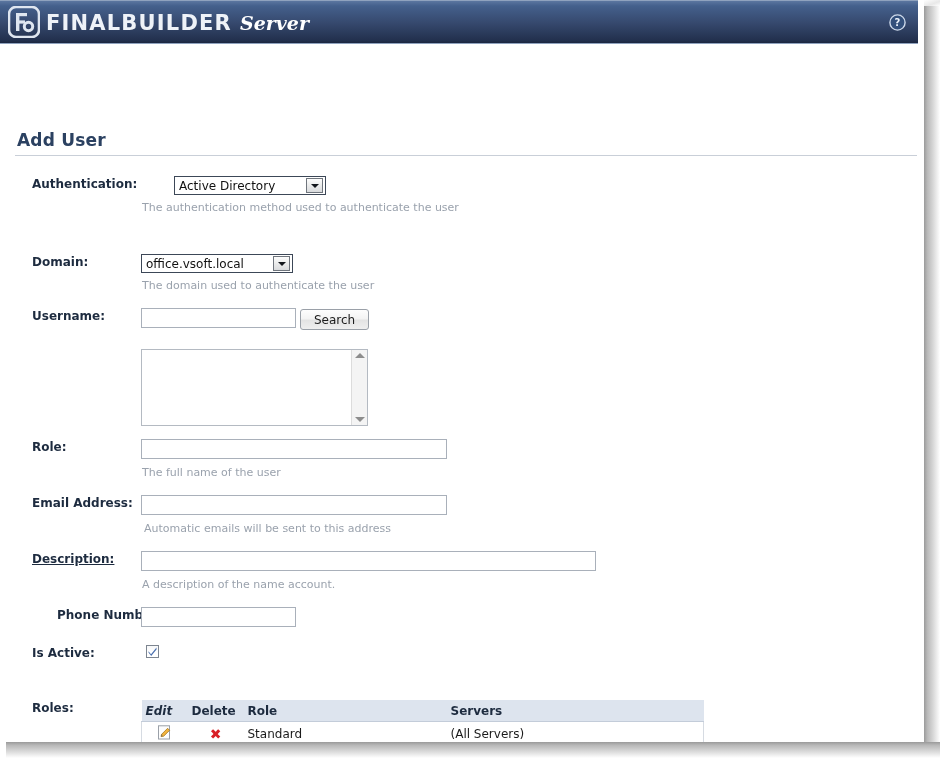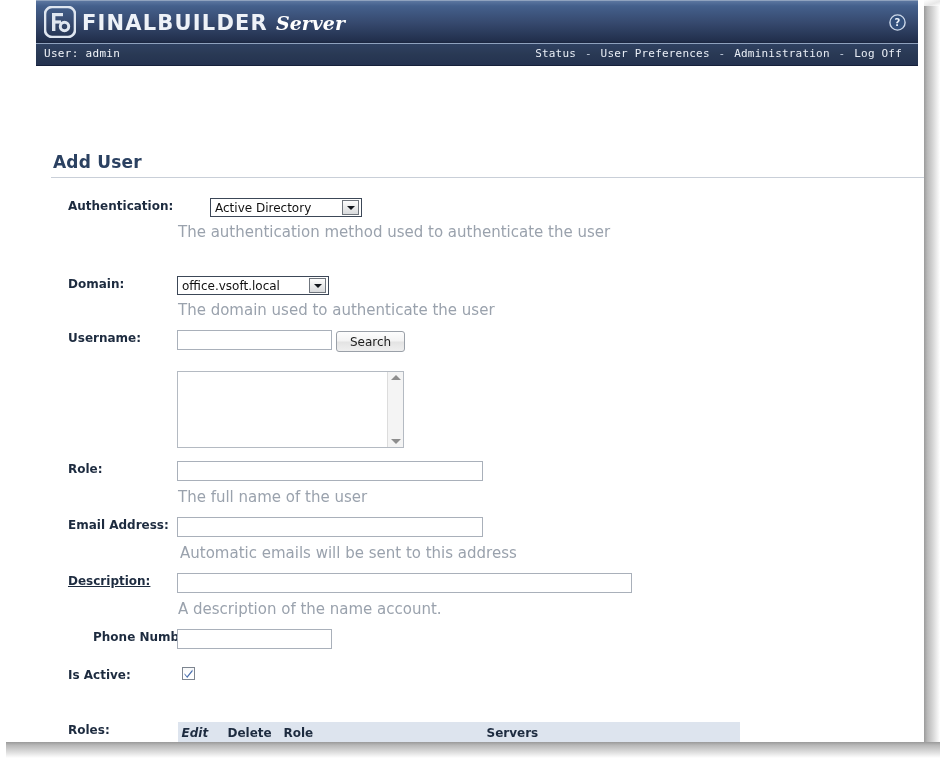--- a/index.html
+++ b/index.html
@@ -16,21 +16,20 @@
     color: #222;
   }
 
   .page {
     position: relative;
     width: 924px;
     height: 742px;
     background: #ffffff;
     border-right: 6px solid transparent;
     box-sizing: border-box;
-    padding-left: 36px;
   }
 
   
   .shadow-right {
     position: absolute;
     top: 6px;
     left: 924px;
     width: 16px;
     height: 752px;
     background: linear-gradient(to right, #9a9a9a 0%, #b8b8b8 20%, #d6d6d6 55%, #ffffff 100%);
@@ -159,21 +158,21 @@
   
   .form-label {
     position: absolute;
     font-size: 12px;
     font-weight: bold;
     color: #1d2b3f;
     white-space: nowrap;
   }
   .hint {
     position: absolute;
-    font-size: 15px;
+    font-size: 11px;
     color: #9aa2ad;
     white-space: nowrap;
   }
 
   .wselect {
     position: absolute;
     height: 19px;
     background: #ffffff;
     border: 1px solid #3c4757;
     box-sizing: border-box;
@@ -339,32 +338,20 @@
       <span class="brand-2">Server</span>
     </div>
     <span class="help-icon">
       <svg width="17" height="17" viewBox="0 0 17 17">
         <circle cx="8.5" cy="8.5" r="7.6" fill="#33507c" stroke="#cdd9ea" stroke-width="1.4"></circle>
         <text x="8.5" y="12.3" text-anchor="middle" font-size="10" font-family="DejaVu Sans, sans-serif" font-weight="bold" fill="#eaf1fb">?</text>
       </svg>
     </span>
   </div>
 
-  <div class="navbar">
-    <span class="user-label">User: admin</span>
-    <span class="nav-links">
-      <a>Status</a>
-      <span class="nav-sep">-</span>
-      <a>User Preferences</a>
-      <span class="nav-sep">-</span>
-      <a>Administration</a>
-      <span class="nav-sep">-</span>
-      <a>Log Off</a>
-    </span>
-  </div>
 
   <div class="content">
 
     <div class="page-title">Add User</div>
     <div class="title-rule"></div>
 
     <div class="form-label" style="left:32px; top:133px;">Authentication:</div>
     <div class="wselect" style="left:141px; top:132px; width:152px;margin-left:33px;">
       <span class="val">Active Directory</span>
       <span class="arrowbtn">

